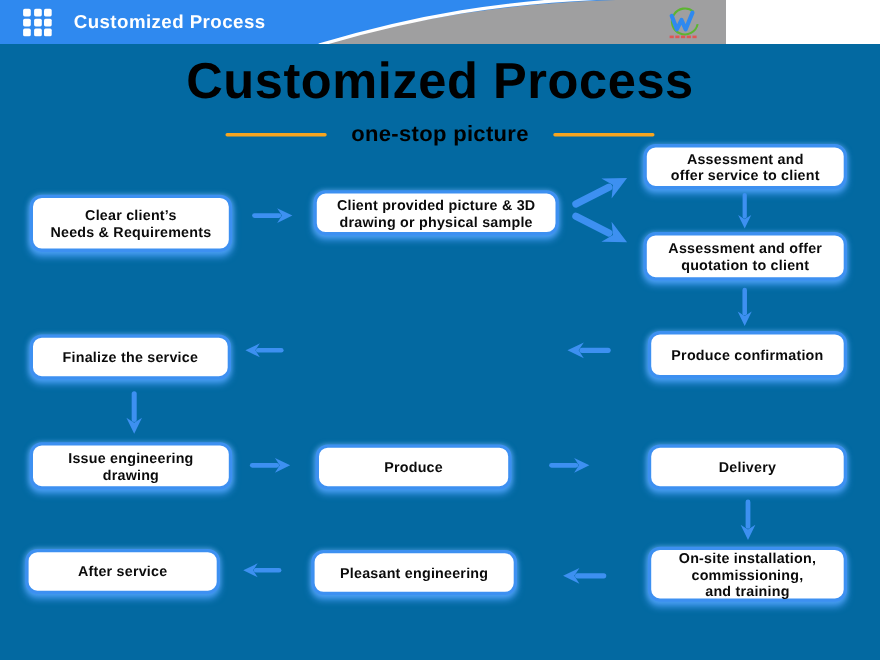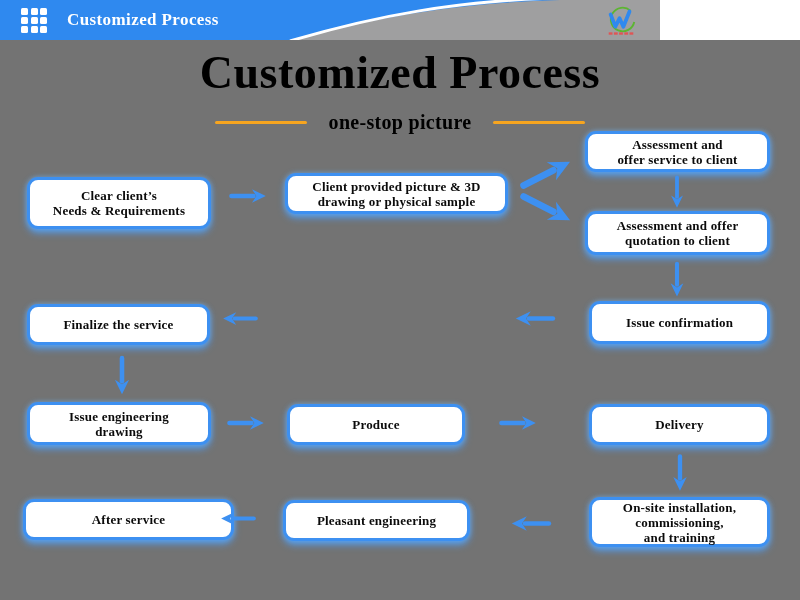--- a/index.html
+++ b/index.html
@@ -1,21 +1,21 @@
 <!DOCTYPE html>
 <html><head>
 <meta charset="utf-8">
 <style>
   html,body{margin:0;padding:0;}
   body{
     width:800px;height:600px;background:#fff;
     font-family:"Liberation Sans",sans-serif;
     overflow:hidden;position:relative;
   }
-  .stage{position:relative;width:800px;height:600px;background:#737373;font-family:Liberation Serif, serif;}
+  .stage{position:relative;width:800px;height:600px;background:#0369a1;}
 
   
   .header{position:absolute;left:0;top:0;width:800px;height:40px;}
   .header svg.bg{position:absolute;left:0;top:0;}
   .grid-icon{
     position:absolute;left:21px;top:8px;width:26px;height:25px;
     display:grid;grid-template-columns:repeat(3,1fr);grid-template-rows:repeat(3,1fr);
     gap:2.5px;
   }
   .grid-icon i{background:#fff;border-radius:1.5px;display:block;}
@@ -102,31 +102,31 @@
   </div>
 
   <div class="node" style="left:27px;top:177px;width:184px;height:52px;">Clear client’s
 Needs &amp; Requirements</div>
   <div class="node" style="left:285px;top:173px;width:223px;height:41px;">Client provided picture &amp; 3D
 drawing or physical sample</div>
   <div class="node" style="left:585px;top:131px;width:185px;height:41px;">Assessment and
 offer service to client</div>
   <div class="node" style="left:585px;top:211px;width:185px;height:44px;">Assessment and offer
 quotation to client</div>
-  <div class="node" style="left:589px;top:301px;width:181px;height:43px;">Issue confirmation</div>
+  <div class="node" style="left:589px;top:301px;width:181px;height:43px;">Produce confirmation</div>
   <div class="node" style="left:27px;top:304px;width:183px;height:41px;">Finalize the service</div>
   <div class="node" style="left:27px;top:402px;width:184px;height:43px;">Issue engineering
 drawing</div>
   <div class="node" style="left:287px;top:404px;width:178px;height:41px;">Produce</div>
   <div class="node" style="left:589px;top:404px;width:181px;height:41px;">Delivery</div>
   <div class="node" style="left:589px;top:497px;width:181px;height:50px;">On-site installation,
 commissioning,
 and training</div>
   <div class="node" style="left:283px;top:500px;width:187px;height:41px;">Pleasant engineering</div>
-  <div class="node" style="left:23px;top:499px;width:211px;height:41px;">After service</div>
+  <div class="node" style="left:23px;top:499px;width:177px;height:41px;">After service</div>
 
   <div class="arrow" style="left:228px;top:186px;width:40px;height:20px;">
     <svg width="38" height="16" viewBox="0 0 48 20">
         <line class="shaft" x1="3" y1="10" x2="31" y2="10"></line>
         <polygon class="head" points="29,1.5 46.5,10 29,18.5 34.5,10"></polygon>
       </svg>
   </div>
   <div class="arrow" style="left:512px;top:150px;width:68px;height:48px;">
     <svg class="rot-diag-up" width="58" height="24" viewBox="0 0 48 20">
         <line class="shaft" x1="3" y1="10" x2="31" y2="10"></line>

